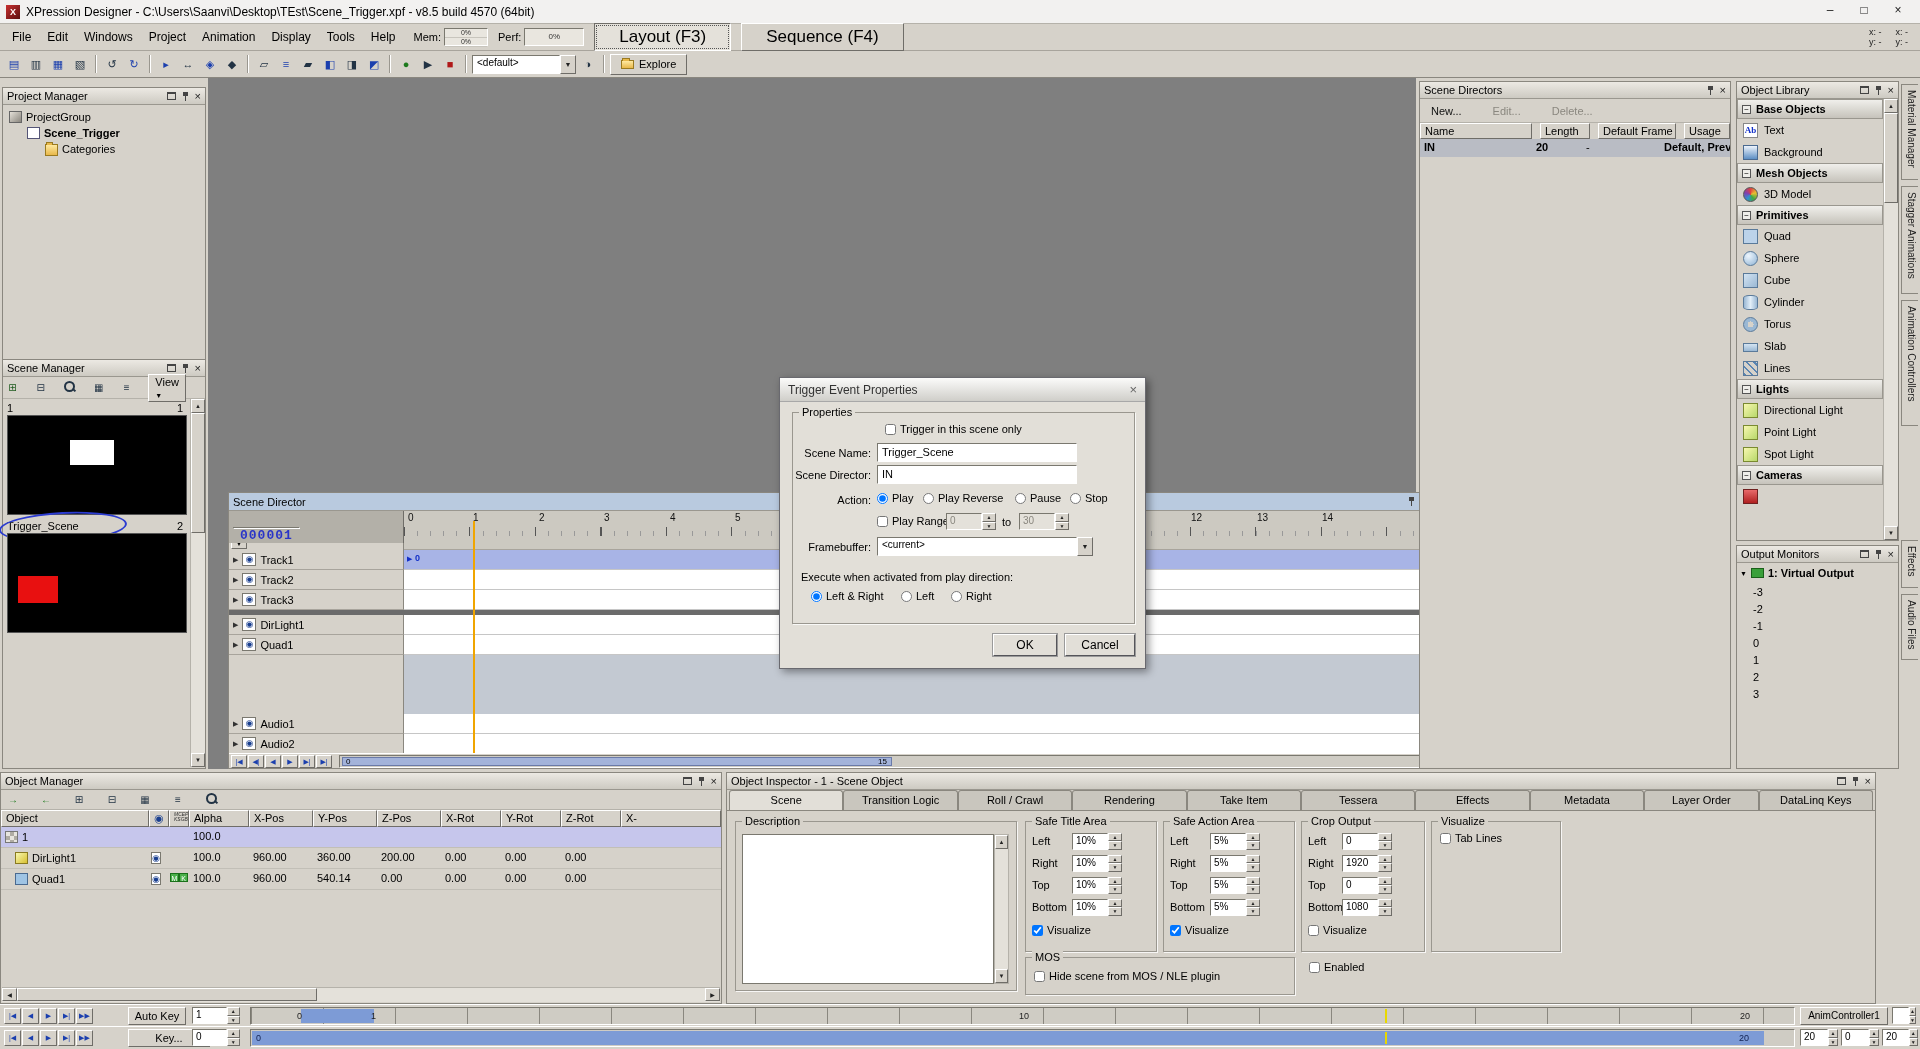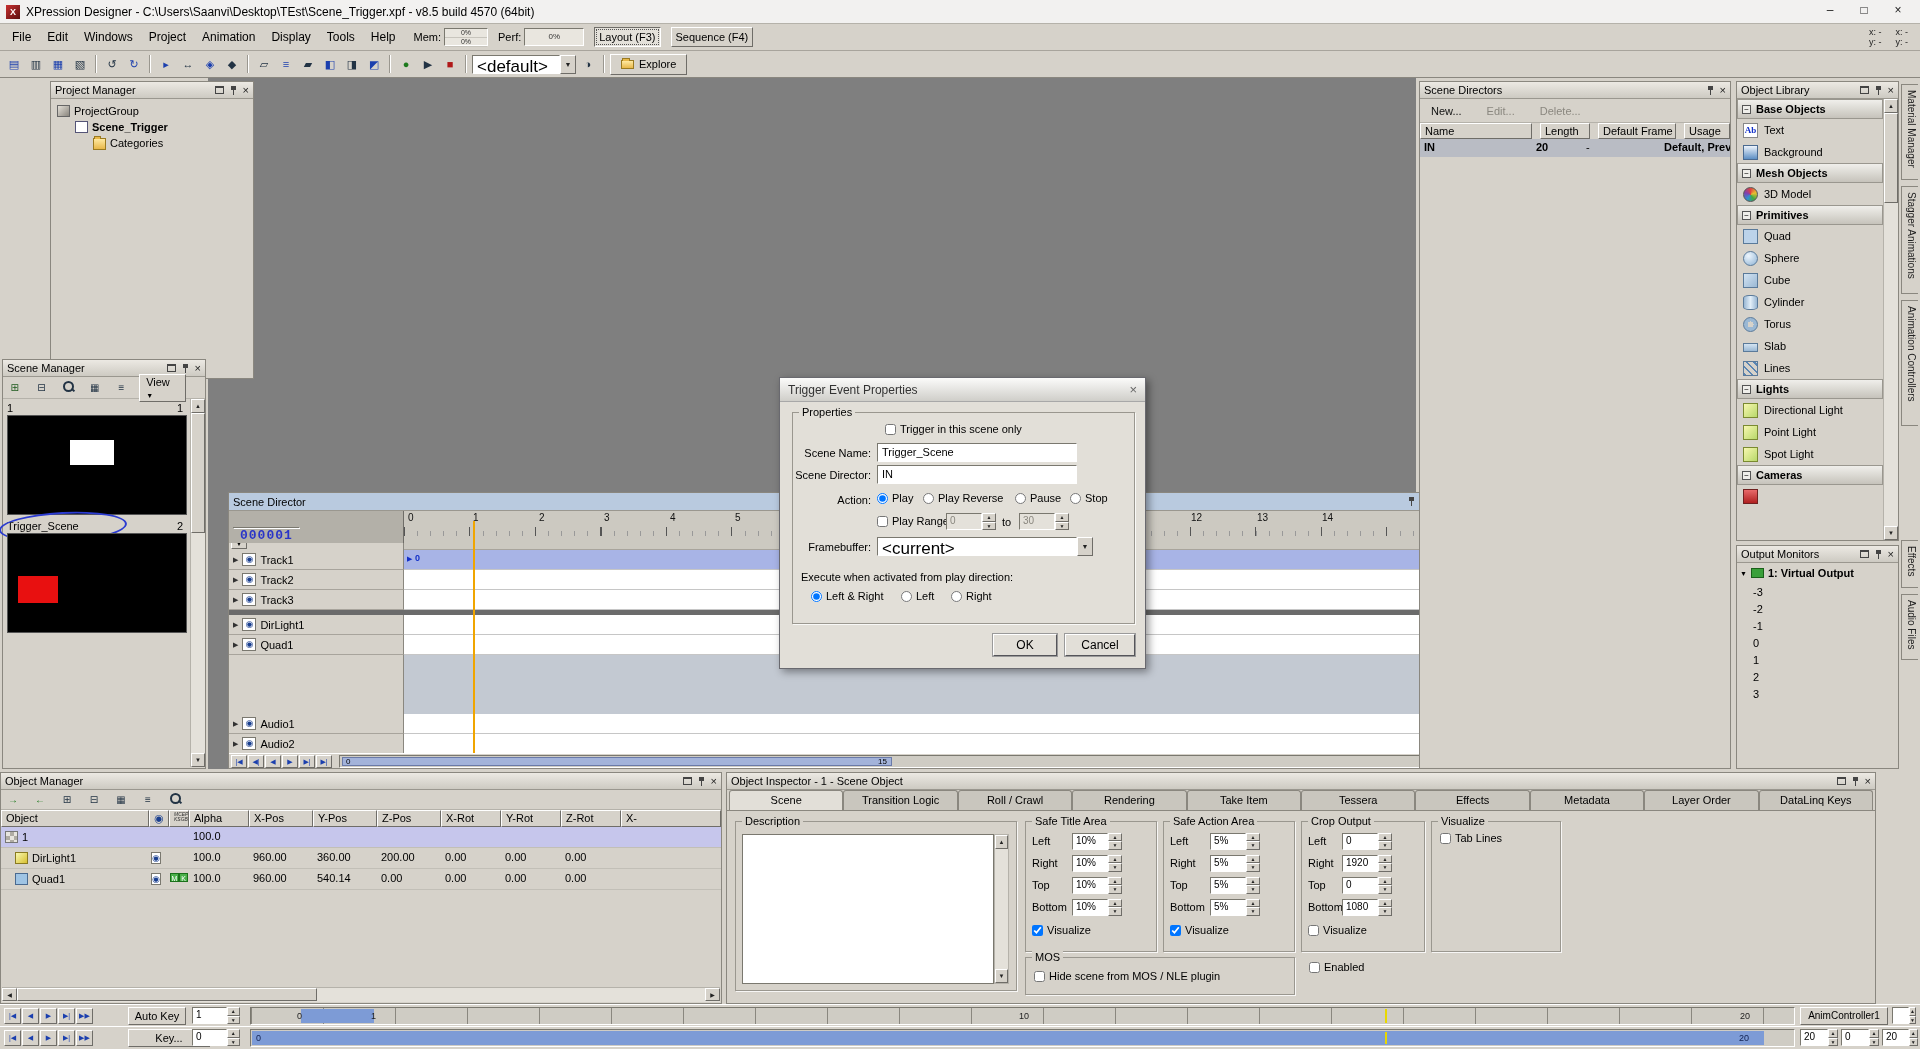--- a/index.html
+++ b/index.html
@@ -11,50 +11,50 @@
 .tlogo{width:14px;height:14px;background:linear-gradient(135deg,#c93030,#5a1010);color:#fff;font-size:9px;font-weight:bold;text-align:center;line-height:14px;margin-right:6px;}
 .ttext{font-size:12px;}
 .winbtns{margin-left:auto;display:flex;gap:2px;}
 .winbtn{width:32px;height:19px;text-align:center;line-height:17px;font-size:12px;color:#222;}
 .menubar{height:27px;display:flex;align-items:center;background:#d6d2ca;border-bottom:1px solid #a8a49c;padding:0 4px;}
 .menu{padding:4px 8px;font-size:12px;}
 .meterlbl{font-size:11px;margin:0 3px 0 10px;}
 .meter{width:44px;height:18px;border:1px solid;border-color:#7a786f #fff #fff #7a786f;background:#e9e6df;display:flex;flex-direction:column;}
 .meter i{font-style:normal;font-size:7px;line-height:8px;text-align:center;color:#333;border-bottom:1px solid #c8c5bd;}
 .meter.single i{line-height:16px;font-size:8px;border:none;}
-.togglebtn{margin-left:10px;padding:3px 4px;font-size:11px;background:#d6d2ca;border:1px solid;border-color:#fff #6f6d68 #6f6d68 #fff;}
+.togglebtn{margin-left:10px;padding:3px 24px;font-size:17px;background:#d6d2ca;border:1px solid;border-color:#fff #6f6d68 #6f6d68 #fff;}
 .togglebtn.pressed{border-color:#6f6d68 #fff #fff #6f6d68;background:#e4e1da;outline:1px dotted #555;outline-offset:-3px;}
 .coords{margin-left:auto;display:flex;gap:14px;padding-right:8px;}
 .coordcol{display:flex;flex-direction:column;font-size:9px;line-height:10px;color:#222;}
 .toolbar2{height:27px;display:flex;align-items:center;background:#d6d2ca;border-bottom:1px solid #8a877f;padding:0 4px;gap:2px;}
 .tbico{width:20px;height:20px;background:#d6d2ca;border:1px solid transparent;text-align:center;line-height:18px;font-size:11px;color:#234;}
 .tbico:nth-child(odd){color:#1b3fae;}
 .tbico.red{color:#b01818;}
 .tbico.green{color:#1d7a1d;}
 .tsep{width:2px;height:18px;border-left:1px solid #9a978f;border-right:1px solid #fff;margin:0 3px;}
 .combo{display:flex;height:19px;}
-.combo .cval{width:88px;background:#fff;border:1px solid;border-color:#7a786f #fff #fff #7a786f;font-size:17px;padding:1px 4px;}
+.combo .cval{width:88px;background:#fff;border:1px solid;border-color:#7a786f #fff #fff #7a786f;font-size:10px;padding:1px 4px;}
 .combo .cbtn{width:16px;background:#d6d2ca;border:1px solid;border-color:#fff #6f6d68 #6f6d68 #fff;font-size:7px;text-align:center;line-height:17px;color:#222;}
 .b3{background:#d6d2ca;border:1px solid;border-color:#fff #6f6d68 #6f6d68 #fff;}
 .explore{display:flex;align-items:center;gap:5px;height:21px;padding:0 10px;font-size:11px;}
 .folderico{width:13px;height:9px;background:linear-gradient(#ffe9a0,#e8b84a);border:1px solid #9a7a20;position:relative;}
 .folderico::before{content:"";position:absolute;top:-3px;left:0;width:6px;height:2px;background:#e8b84a;border:1px solid #9a7a20;border-bottom:none;}
 
 .main{position:absolute;top:78px;left:0;width:1920px;height:971px;}
 .canvas{background:#7f7f7f;}
 .panel{position:absolute;background:#d6d2ca;border:1px solid #8a877f;}
 .ptitle{height:17px;background:linear-gradient(#ece9e3,#cdcac2);border-bottom:1px solid #9a978f;display:flex;align-items:center;font-size:11px;padding:0 4px;}
 .ptitle.active{background:#b9cadf;}
 .pticons{margin-left:auto;display:flex;align-items:center;gap:4px;}
 .iclose{font-size:11px;line-height:10px;color:#222;}
 .iflo{width:9px;height:8px;border:1px solid #444;border-top:2px solid #444;display:inline-block;}
 .ipin{position:relative;width:11px;height:11px;display:inline-block;}
 .ipin::before{content:"";position:absolute;left:3px;top:1px;width:5px;height:4px;background:#444;}
 .ipin::after{content:"";position:absolute;left:5px;top:5px;width:1px;height:5px;background:#444;}
-.ptoolbar{height:22px;display:flex;align-items:center;gap:9px;padding:0 3px;border-bottom:1px solid #b5b2aa;}
+.ptoolbar{height:22px;display:flex;align-items:center;gap:15px;padding:0 3px;border-bottom:1px solid #b5b2aa;}
 .pico{width:18px;height:17px;text-align:center;line-height:16px;font-size:10px;border:1px solid transparent;color:#1d5a1d;}
 .mag{width:13px;height:13px;position:relative;display:inline-block;}
 .mag::before{content:"";position:absolute;left:1px;top:1px;width:7px;height:7px;border:2px solid #234;border-radius:50%;}
 .mag::after{content:"";position:absolute;left:9px;top:9px;width:4px;height:2px;background:#234;transform:rotate(45deg);}
 
 .trow{display:flex;align-items:center;gap:4px;height:16px;font-size:11px;}
 .ic{display:inline-block;width:13px;height:12px;}
 .ic-pg{background:linear-gradient(135deg,#e4e0d8,#8a867e);border:1px solid #666;}
 .ic-scene{background:#fff;border:1px solid #557;}
 .ic-folder{background:linear-gradient(#ffe9a0,#e8b84a);border:1px solid #9a7a20;position:relative;margin-top:2px;}
@@ -231,21 +231,21 @@
     <span class="b3 explore">
       <span class="folderico"></span>
       <span>Explore</span>
     </span>
   </div>
 
   <div class="main">
 
     <div class="abs canvas" style="left:208px;top:0;width:1208px;height:691px;"></div>
 
-    <div class="panel" style="left:2px;top:3px;width:204px;height:298px;margin-left:48px;">
+    <div class="panel" style="left:2px;top:9px;width:204px;height:298px;">
       <div class="ptitle">
         <span>Project Manager</span>
         <span class="pticons">
           <span class="iflo"></span>
           <span class="ipin"></span>
           <span class="iclose">×</span>
         </span>
       </div>
       <div style="padding:4px 2px;">
         <div class="trow" style="padding-left:4px;">

